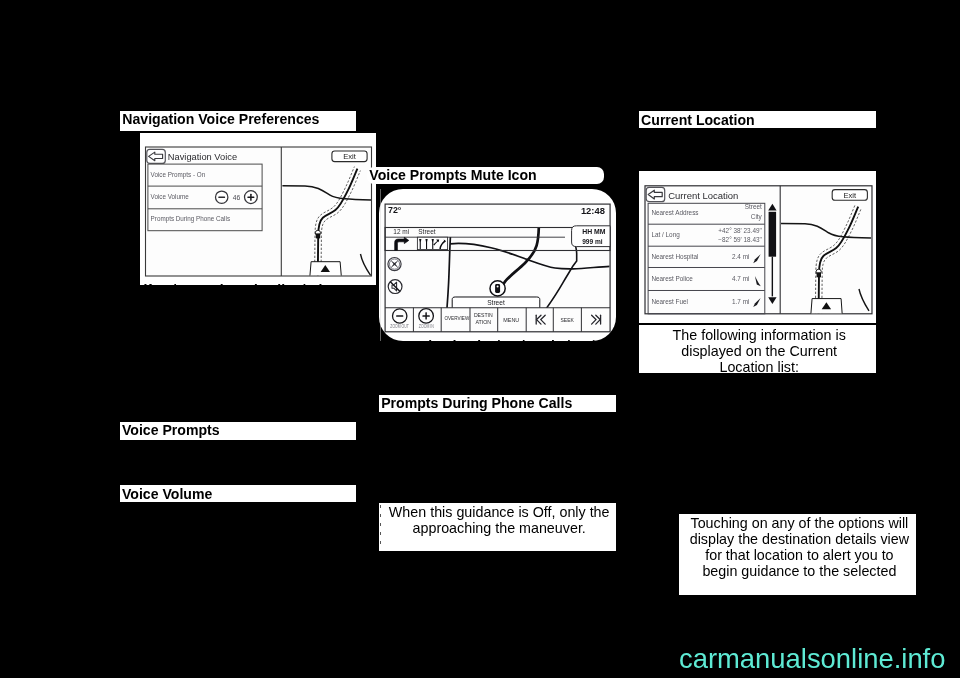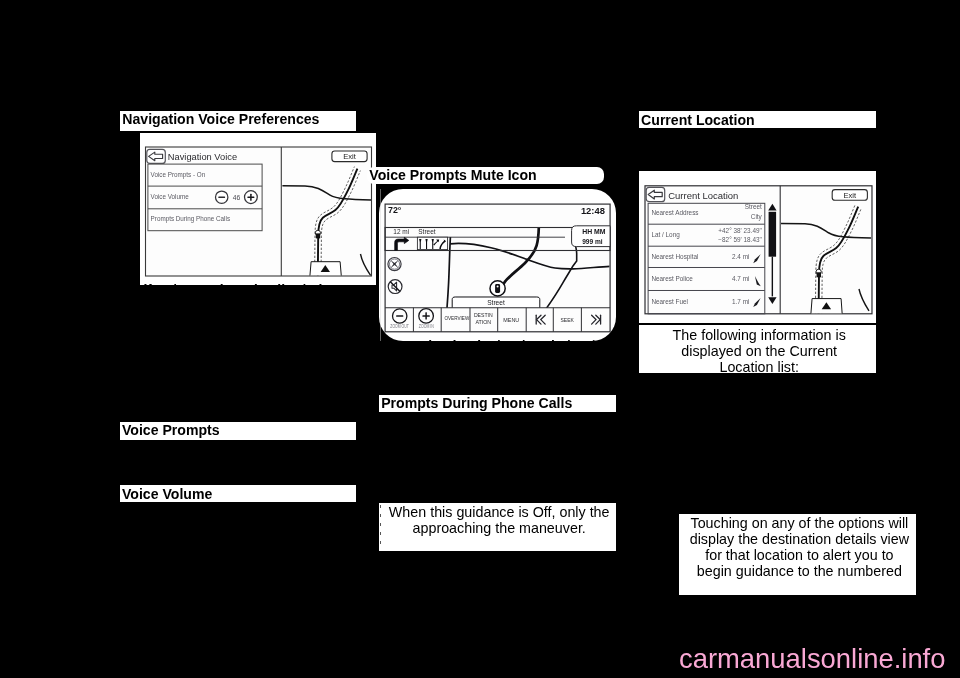--- a/index.html
+++ b/index.html
@@ -9,21 +9,21 @@
   .page{position:relative;width:960px;height:678px;background:#000;overflow:hidden;}
 
   
   .wbox{position:absolute;background:#ffffff;color:#000;overflow:hidden;box-sizing:border-box;}
 
   .head{font-weight:bold;font-size:14.1px;line-height:16.6px;white-space:nowrap;}
   .para{font-size:14.3px;line-height:15.9px;text-align:center;}
 
   .artifact{position:absolute;background:#d6d6d6;}
   .artifact-dot{position:absolute;background:repeating-linear-gradient(to bottom,#2b2b2b 0 3px,transparent 3px 9px);}
-  .wm{position:absolute;color:#f9a8d4;font-size:27.4px;line-height:27.4px;white-space:nowrap;}
+  .wm{position:absolute;color:#5eead4;font-size:27.4px;line-height:27.4px;white-space:nowrap;}
 </style>
 </head>
 <body>
 
 <div class="page">
 
   <div class="wbox head" style="left:120px;top:110.8px;width:236px;height:20px;padding:0.6px 0 0 2.3px;">Navigation Voice Preferences</div>
 
   <div class="wbox" style="left:120px;top:132.8px;width:236px;height:152px;margin-left:20px;">
     <svg width="236" height="152" viewBox="0 0 236 152">
@@ -279,20 +279,20 @@
   <div class="wbox para" style="left:638.8px;top:325.3px;width:237.3px;height:47.9px;padding:2.6px 0 0 3.5px;">
     <div>The following information is</div>
     <div>displayed on the Current</div>
     <div>Location list:</div>
   </div>
 
   <div class="wbox para" style="left:639.2px;top:513.8px;width:236.9px;height:81.2px;padding:2.6px 0 0 3.5px;margin-left:40px;">
     <div>Touching on any of the options will</div>
     <div>display the destination details view</div>
     <div>for that location to alert you to</div>
-    <div>begin guidance to the numbered</div>
+    <div>begin guidance to the selected</div>
   </div>
 
   <div class="artifact" style="left:380px;top:189px;width:0.8px;height:152px;opacity:.45;"></div>
   <div class="artifact-dot" style="left:379.8px;top:505px;width:0.9px;height:45px;opacity:.8;"></div>
 
   <div class="wm" style="left:679px;top:645px;">carmanualsonline.info</div>
 </div>
 
 </body></html>

